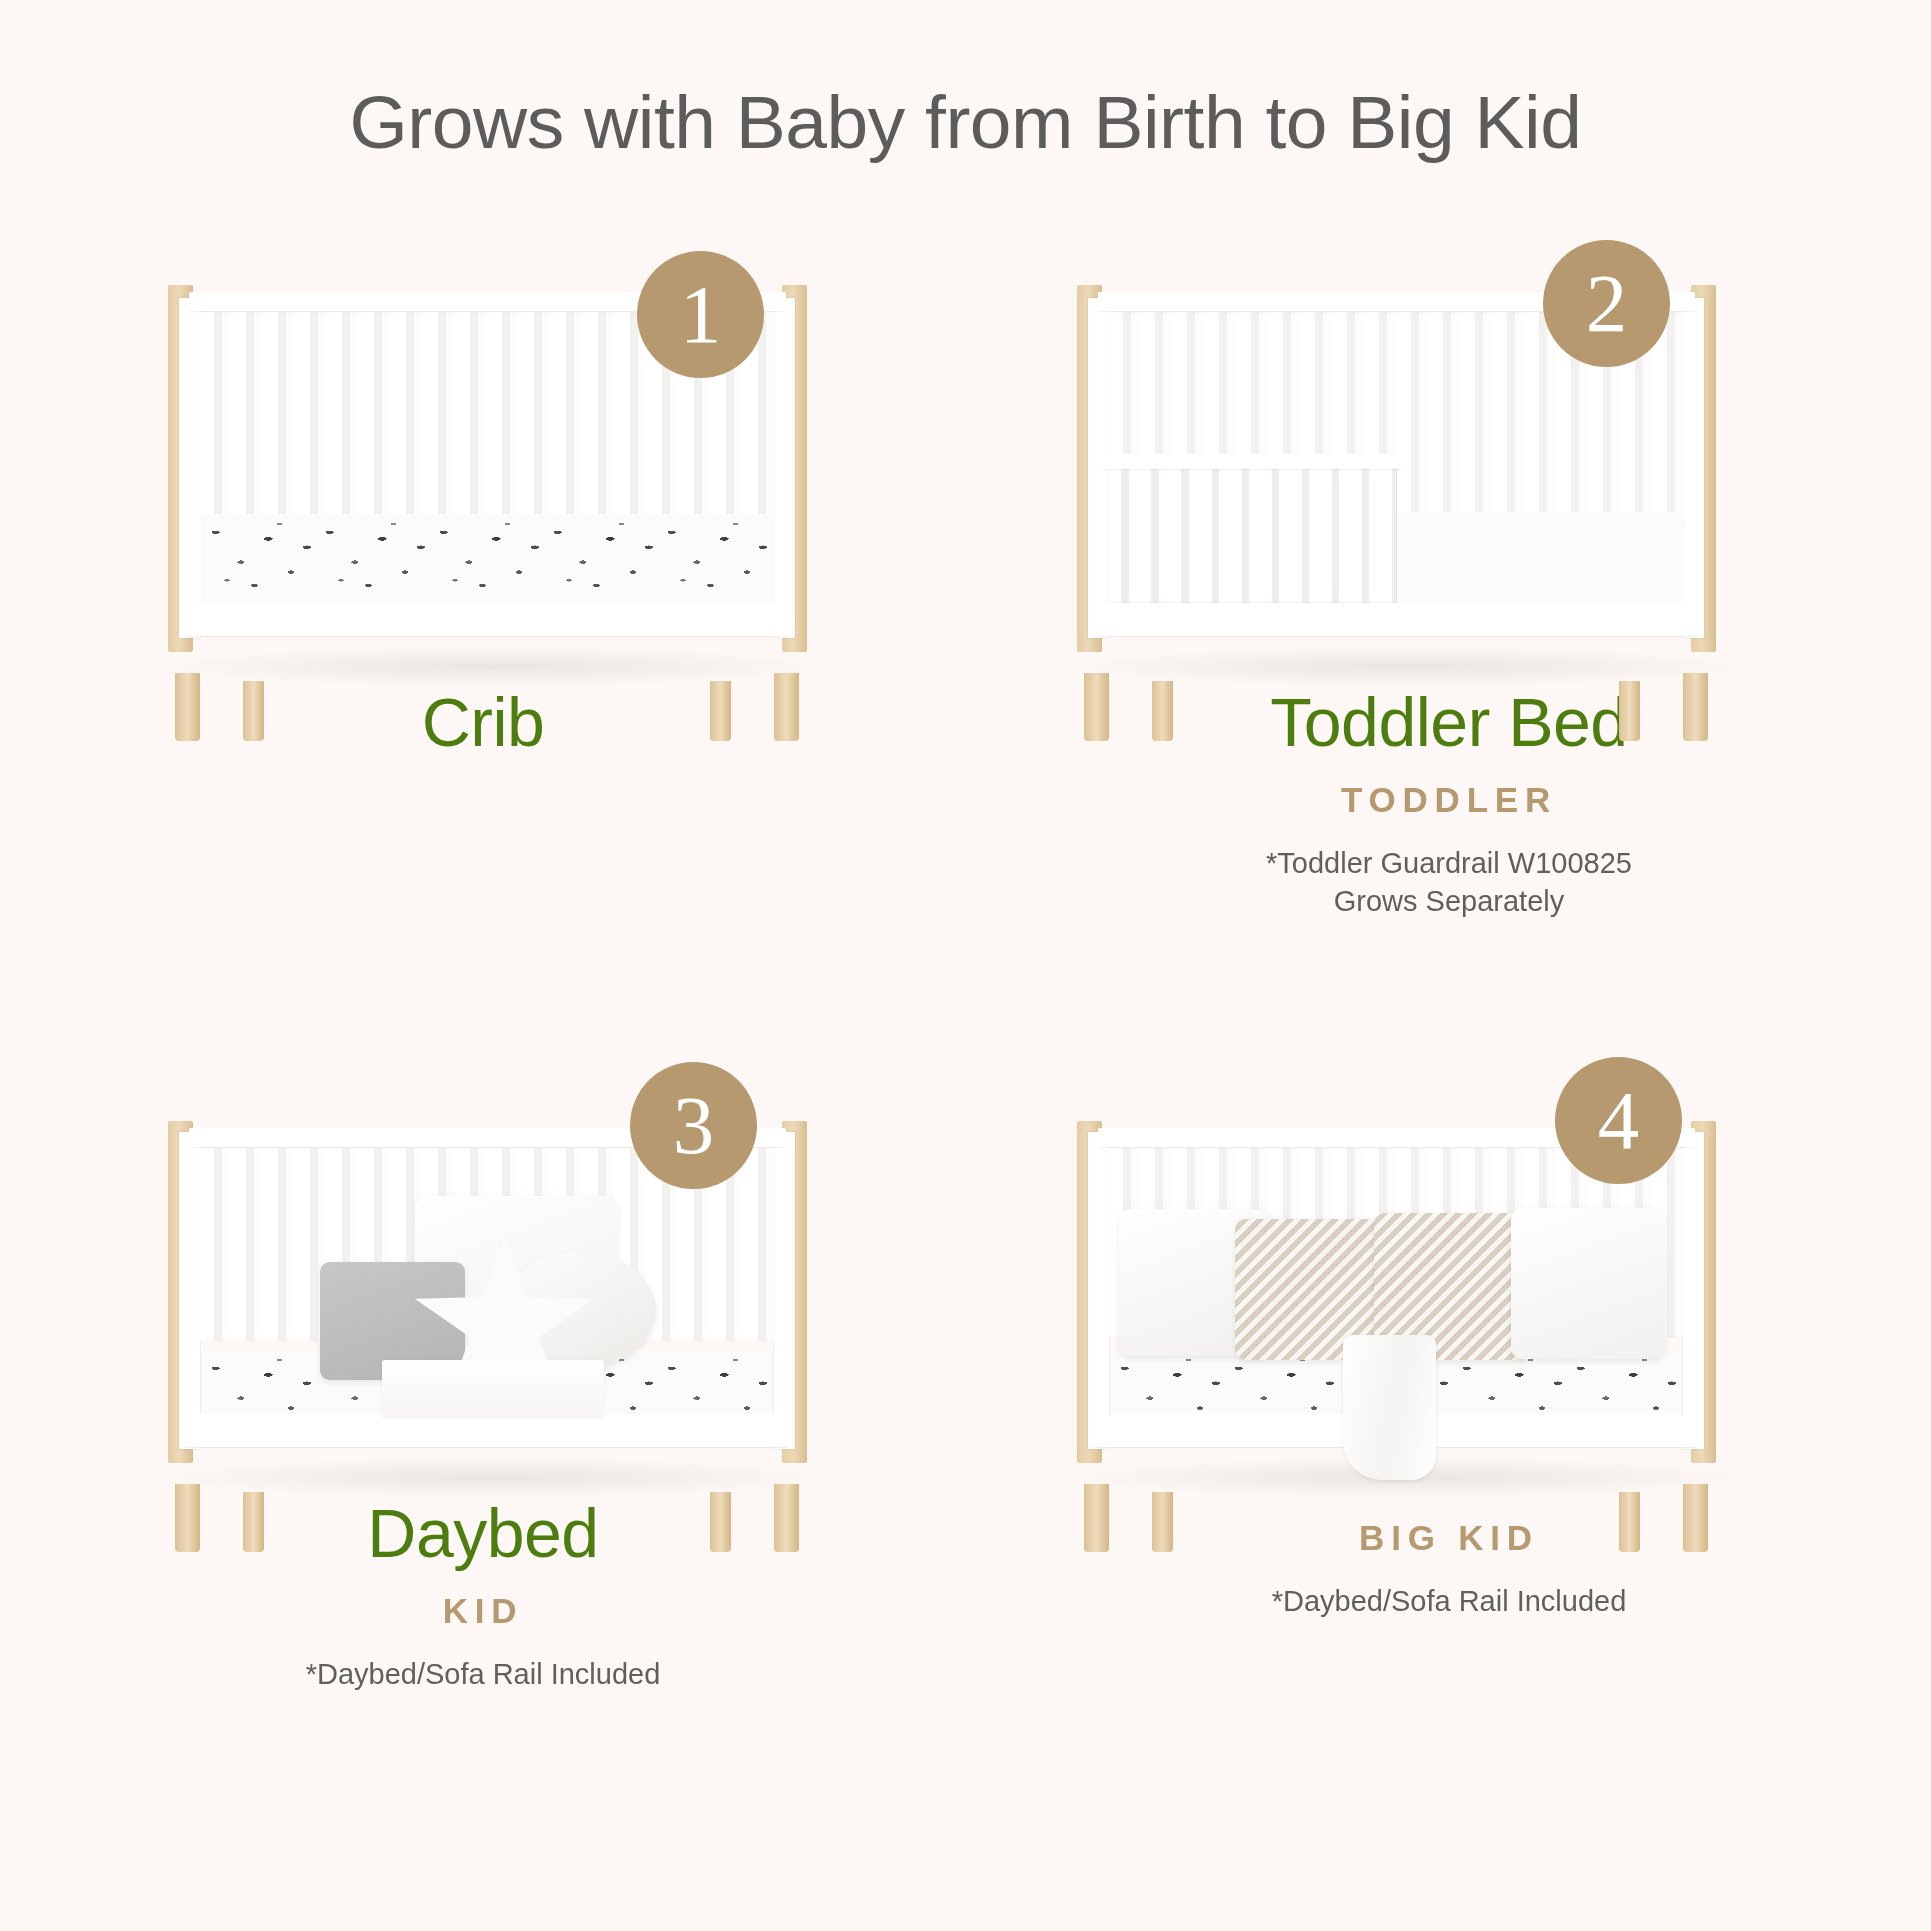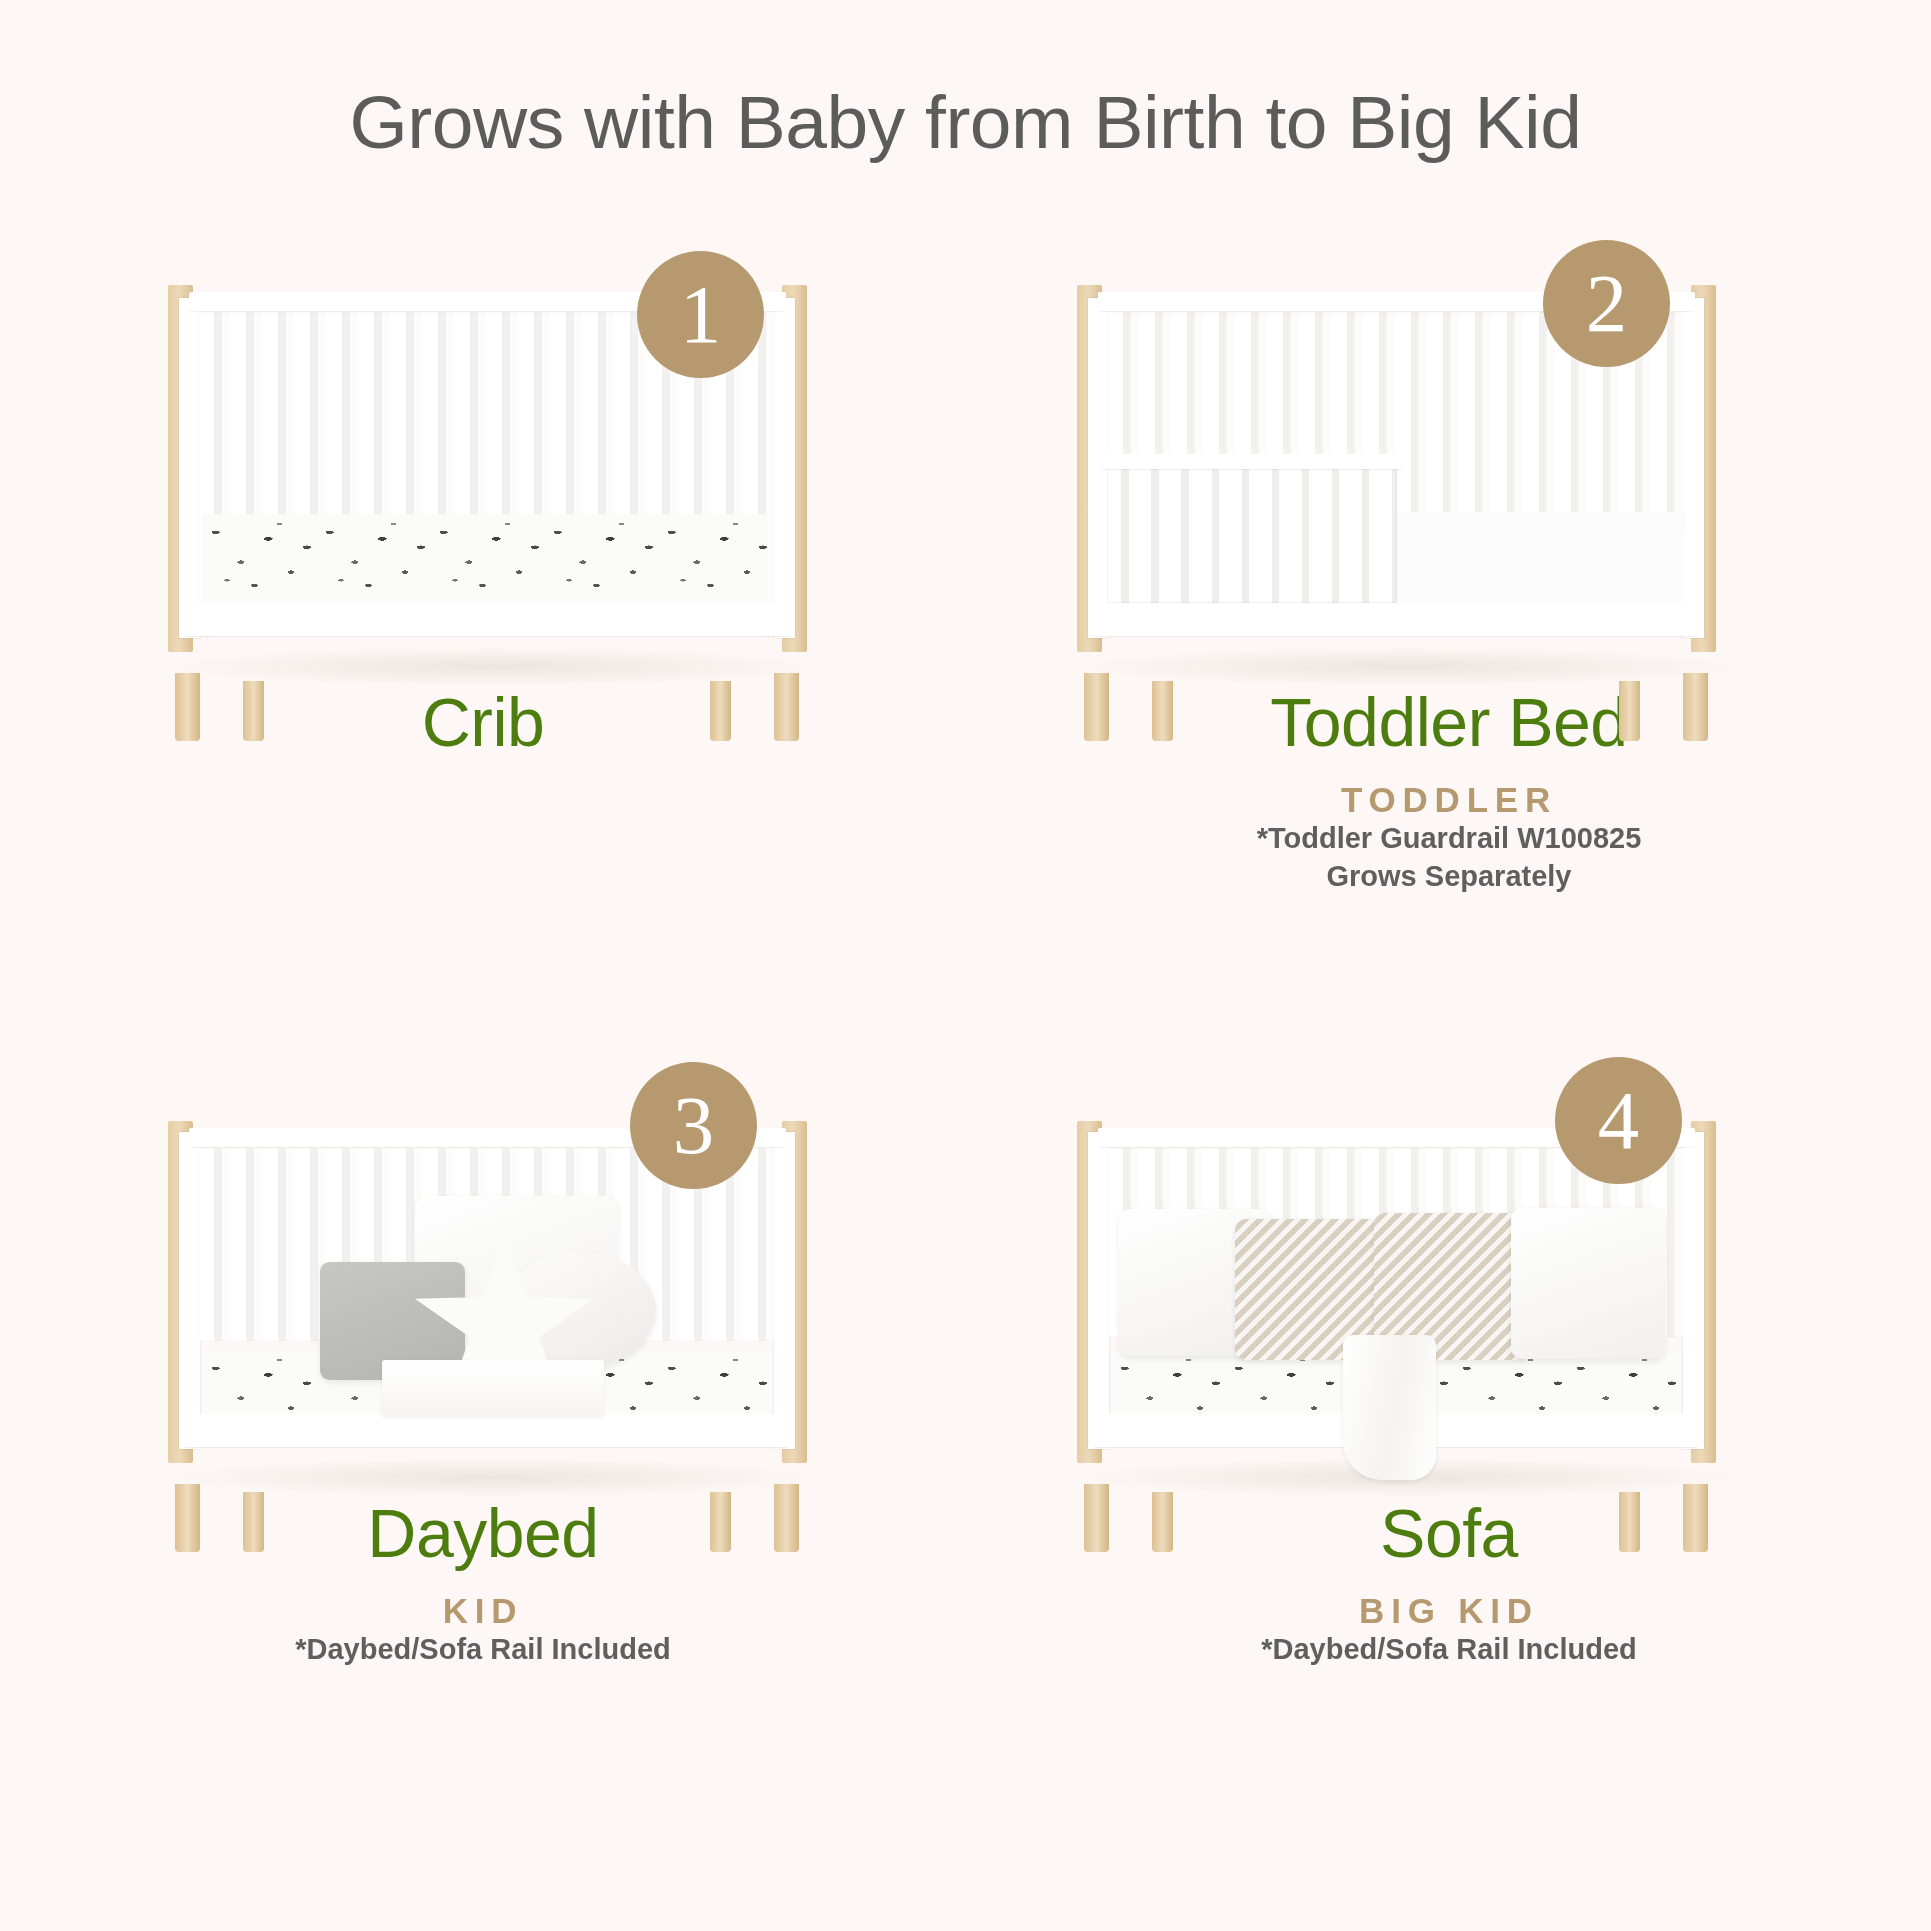--- a/index.html
+++ b/index.html
@@ -300,22 +300,23 @@
     letter-spacing: -0.5px;
   }
   .cfg-stage {
     margin-top: 21px;
     font-size: 35px;
     font-weight: 700;
     letter-spacing: 6.8px;
     color: #b6996f;
   }
   .cfg-note {
+    margin-top: 25px;
     font-size: 29px;
-    font-weight: 700;
+    font-weight: 400;
     color: #5f5f5d;
     line-height: 1.28;
   }
   .cfg-note .nl { display: block; }
 </style>
 </head>
 <body>
 
 <div id="page">
 
@@ -469,21 +470,20 @@
           <div class="leg l"></div>
           <div class="leg r"></div>
           <div class="leg inner-l"></div>
           <div class="leg inner-r"></div>
         </div>
 
         <div class="badge">4</div>
       </div>
 
       <div class="caption">
-        <div class="cfg-name">Sofa</div>
         <div class="cfg-stage">BIG KID</div>
         <div class="cfg-note">
           <span class="nl">*Daybed/Sofa Rail Included</span>
         </div>
       </div>
     </div>
 
   </div>
 </div>
 

